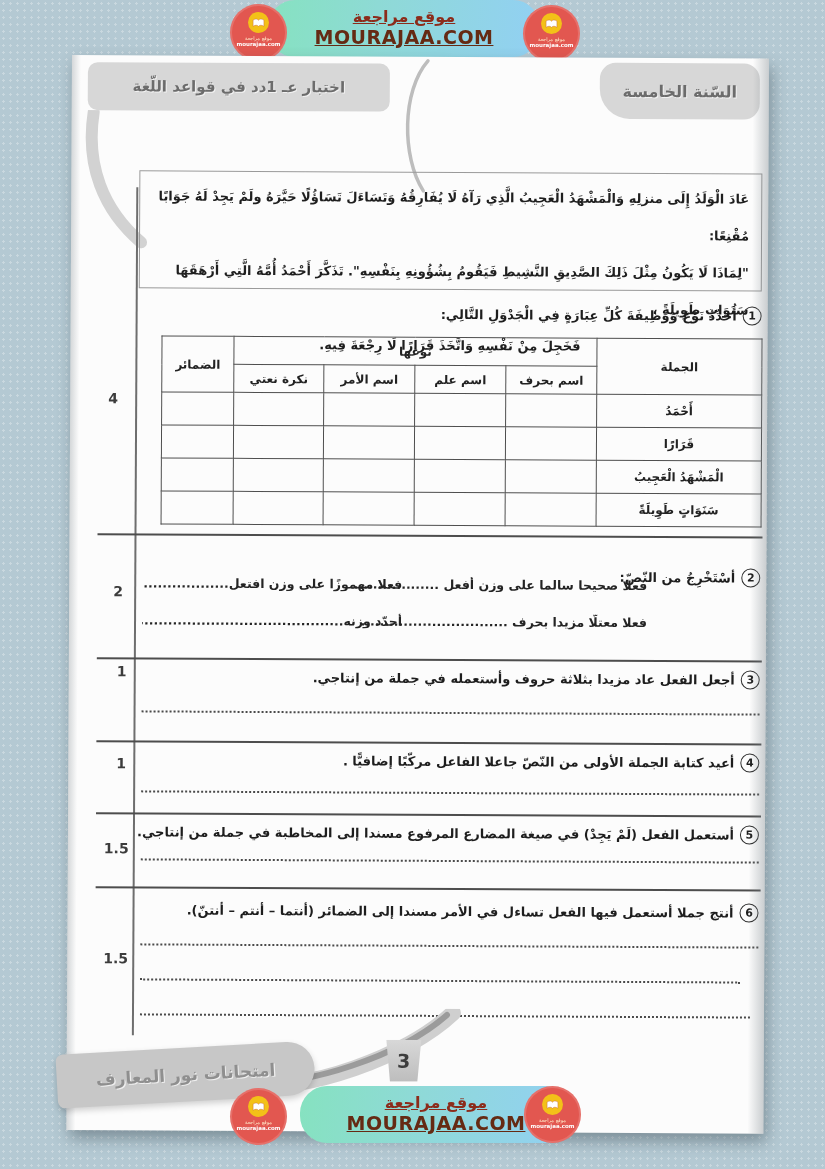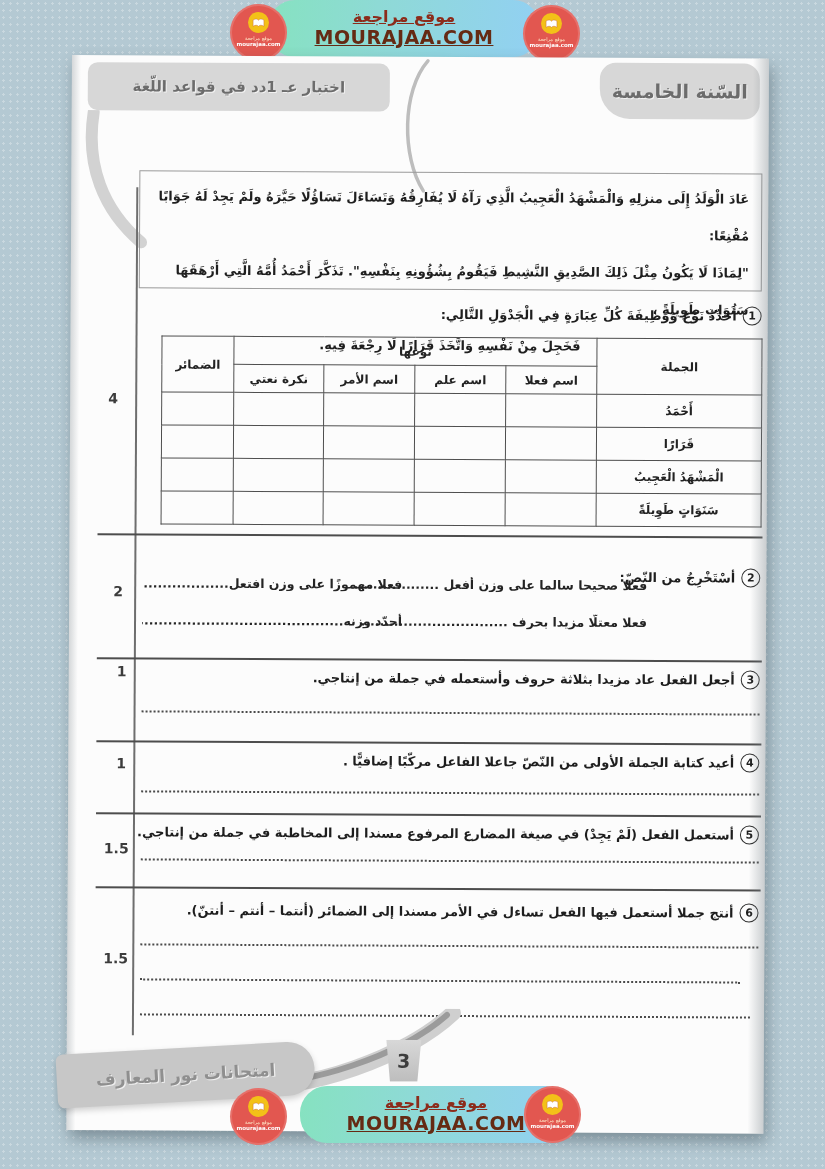--- a/index.html
+++ b/index.html
@@ -24,21 +24,21 @@
   .paper{position:absolute;left:72px;top:55px;width:697px;height:1075px;background:#fcfcfc;
     transform:rotate(.3deg);transform-origin:top left;
     box-shadow:3px 8px 16px rgba(55,70,80,.45);}
   .paper::after{content:"";position:absolute;right:0;top:0;width:16px;height:100%;
     background:linear-gradient(to right,rgba(120,130,136,0) 0%,rgba(120,130,136,.38) 100%);}
   .paper::before{content:"";position:absolute;left:0;top:0;width:9px;height:100%;
     background:linear-gradient(to left,rgba(120,130,136,0) 0%,rgba(120,130,136,.30) 100%);}
   .hdr-box{position:absolute;background:#d7d7d7;display:flex;align-items:center;justify-content:center;
     font-weight:bold;color:#6c6c6c;text-shadow:1px 1px 0 #f2f2f2;}
   .hdr-left{left:16px;top:7px;width:302px;height:48px;border-radius:10px;font-size:15px;}
-  .hdr-right{left:528px;top:5px;width:160px;height:56px;border-radius:16px 16px 16px 30px;font-size:19px;}
+  .hdr-right{left:528px;top:5px;width:160px;height:56px;border-radius:16px 16px 16px 30px;font-size:16px;}
   .read-pill{position:absolute;left:513px;top:78px;width:162px;height:43px;border-radius:12px;
     background:#cecece;display:flex;align-items:center;justify-content:center;
     font-size:18px;font-weight:bold;color:#ffffff;text-shadow:0 0 3px #868686,0 0 1px #6f6f6f;}
   .passage-frame{position:absolute;left:68px;top:115px;width:623px;height:118px;
     border:1.5px solid #9a9a9a;box-sizing:border-box;direction:rtl;color:#1f1f1f;
     font-size:13px;font-weight:bold;}
   .passage-frame p{margin:0;padding:0 12px;line-height:37px;text-align:right;}
   .passage-frame p:first-child{margin-top:6px;}
   .passage-frame p.centered{text-align:center;}
   .margin-vline{position:absolute;left:65px;top:132px;width:2px;height:848px;background:#6e6e6e;}
@@ -150,21 +150,21 @@
           <col style="width:90px">
           <col style="width:72px">
         </colgroup>
       <tbody>
           <tr class="h1">
         <th rowspan="2">الجملة</th>
         <th colspan="4">نوعها</th>
         <th rowspan="2">الضمائر</th>
       </tr>
       <tr class="h2">
-        <th>اسم فعلا</th>
+        <th>اسم بحرف</th>
         <th>اسم علم</th>
         <th>اسم الأمر</th>
         <th>نكرة نعتي</th>
       </tr>
       <tr class="drow">
         <td>أَحْمَدُ</td>
         <td></td>
             <td></td>
             <td></td>
             <td></td>

